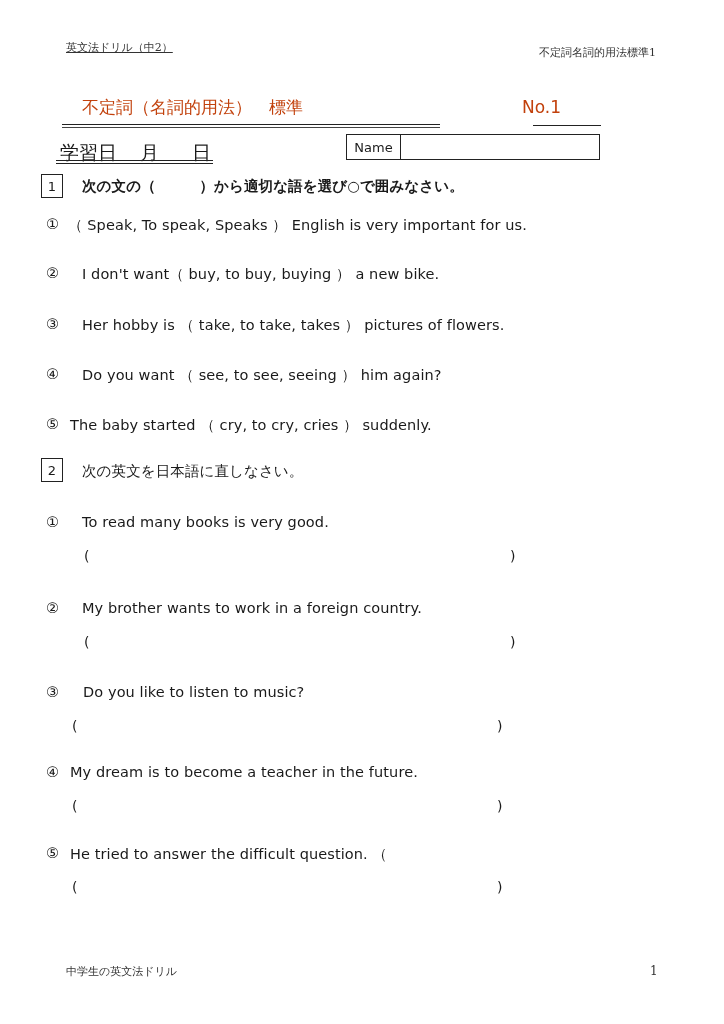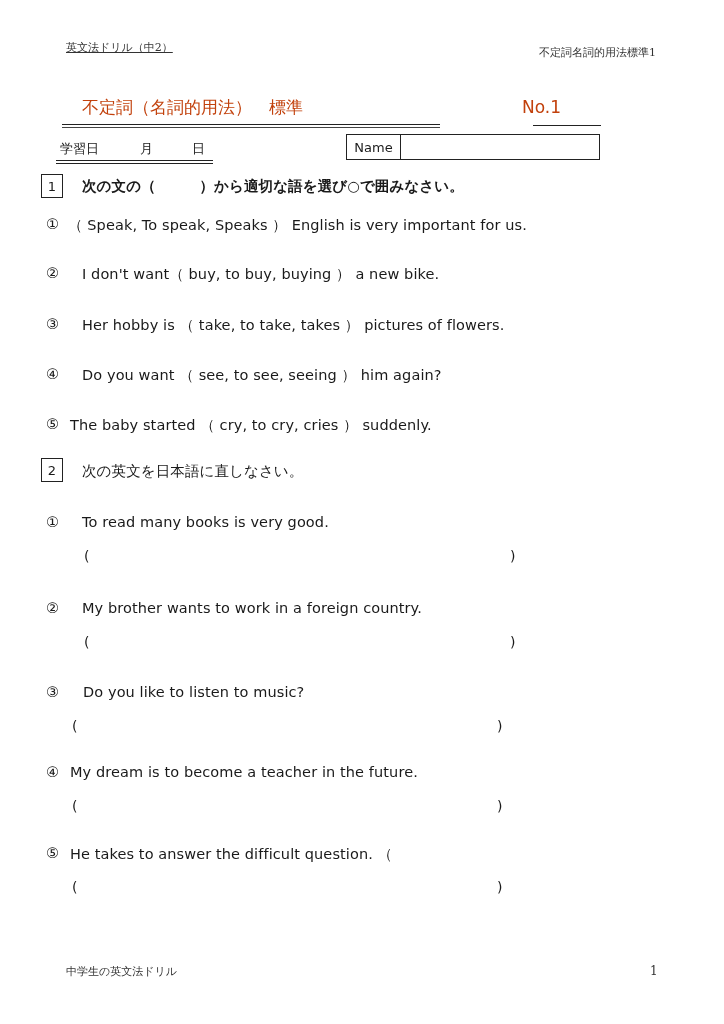--- a/index.html
+++ b/index.html
@@ -10,21 +10,21 @@
     }
     .abs { position: absolute; white-space: nowrap; }
     .serif { font-family: "DejaVu Serif", "Liberation Serif", serif; }
     .hdr { font-size: 11px; color: #333; }
     .title { font-size: 17px; color: #c2410c; }
     .title-line {
       position: absolute; left: 62px; top: 124px; width: 378px; height: 2px;
       border-top: 1.5px solid #222; border-bottom: 1px solid #444;
     }
     .no-line { position: absolute; left: 533px; top: 125px; width: 68px; height: 0; border-top: 1.5px solid #222; }
-    .study { font-size: 13px; }
+    .study { font-size: 19px; }
     .study-line {
       position: absolute; left: 56px; top: 160px; width: 157px; height: 2px;
       border-top: 1px solid #222; border-bottom: 1px solid #222;
     }
     .name-box {
       position: absolute; left: 346px; top: 134px; width: 254px; height: 26px;
       border: 1.3px solid #222; box-sizing: border-box; display: flex;
     }
     .name-label {
       width: 53px; border-right: 1.3px solid #222; font-size: 13px;
@@ -99,19 +99,19 @@
 <div class="abs" style="left:84px; top:716px; width:410px; height:20px;"></div>
 <div class="abs paren" style="left:497px; top:718px;">)</div>
 
 <div class="abs txt" style="left:46px; top:764px;">④</div>
 <div class="abs txt" style="left:70px; top:764px;">My dream is to become a teacher in the future.</div>
 <div class="abs paren" style="left:72px; top:798px;">(</div>
 <div class="abs" style="left:84px; top:796px; width:410px; height:20px;"></div>
 <div class="abs paren" style="left:497px; top:798px;">)</div>
 
 <div class="abs txt" style="left:46px; top:845px;">⑤</div>
-<div class="abs txt" style="left:70px; top:845px;">He takes to answer the difficult question.  （</div>
+<div class="abs txt" style="left:70px; top:845px;">He tried to answer the difficult question.  （</div>
 <div class="abs paren" style="left:72px; top:879px;">(</div>
 <div class="abs" style="left:84px; top:877px; width:410px; height:20px;"></div>
 <div class="abs paren" style="left:497px; top:879px;">)</div>
 
 <div class="abs hdr serif" style="left:66px; top:964px;">中学生の英文法ドリル</div>
 <div class="abs hdr serif" style="left:650px; top:964px; font-size:12px;">1</div>
 
 </body></html>

